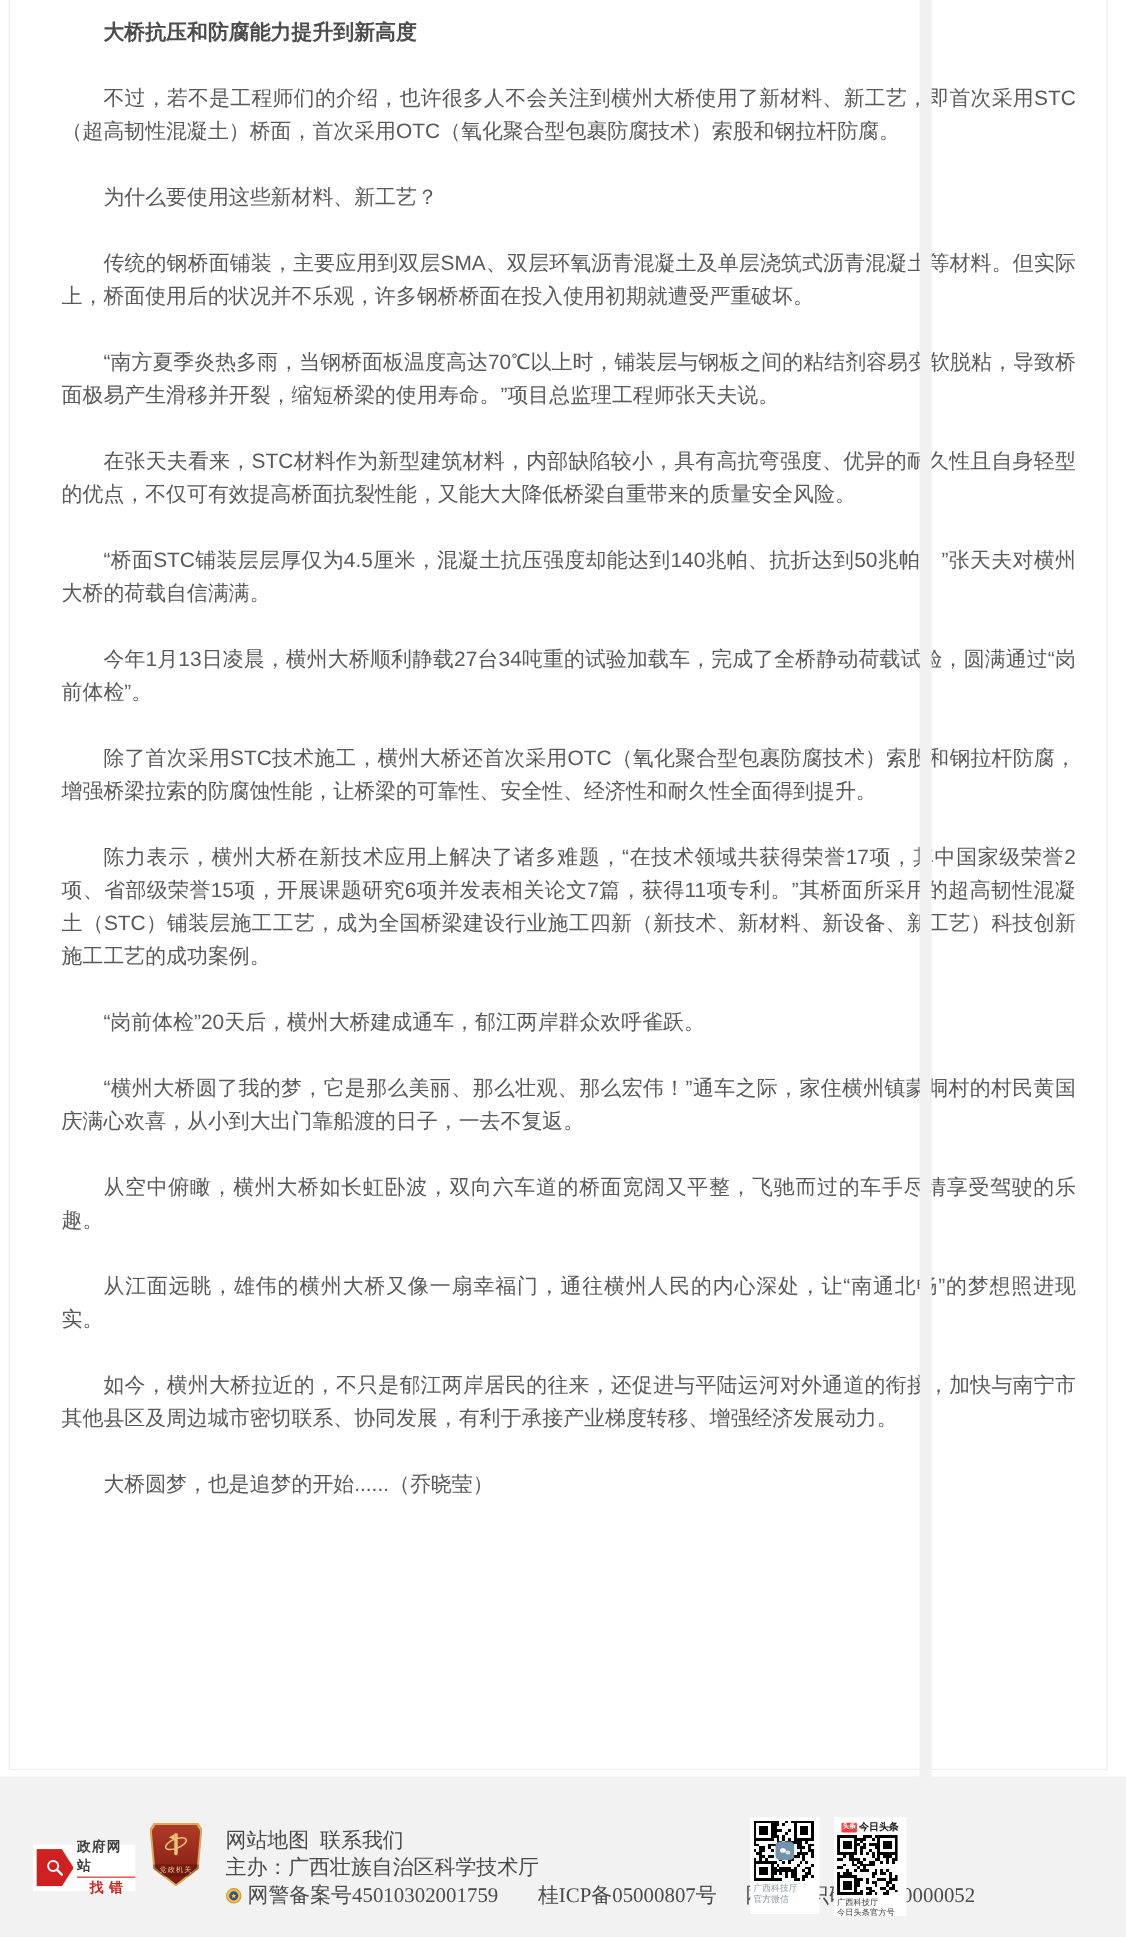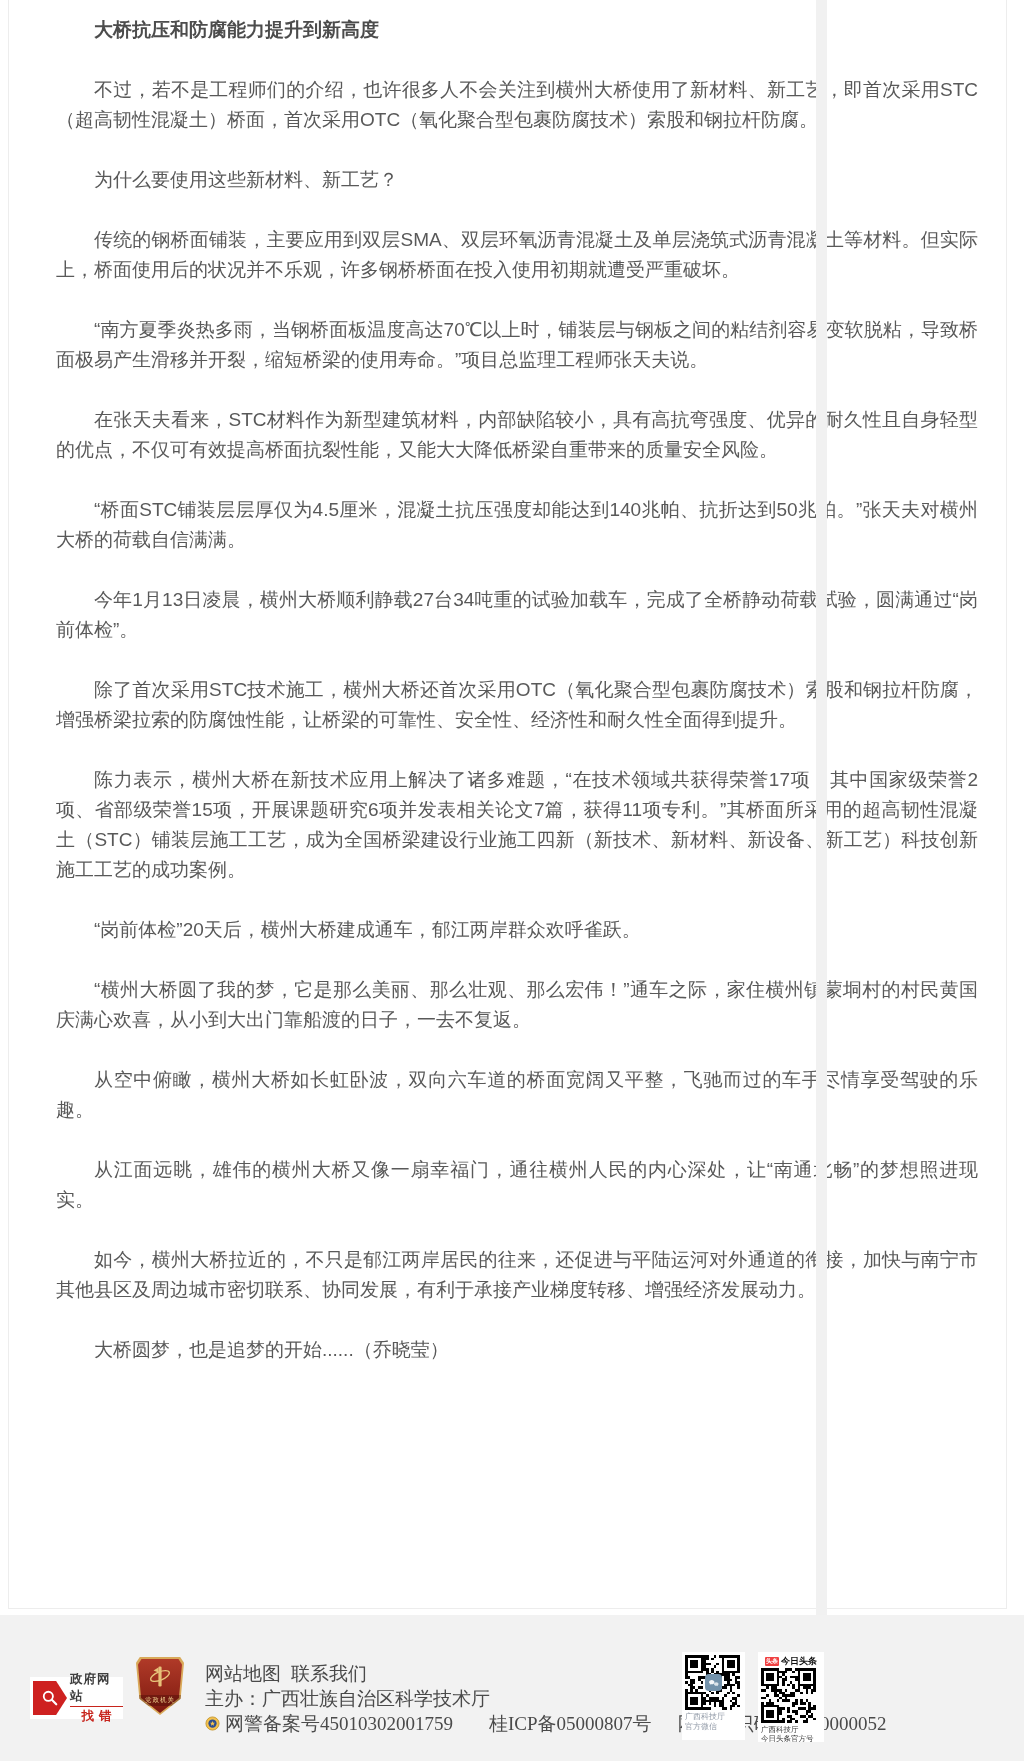--- a/index.html
+++ b/index.html
@@ -1,17 +1,17 @@
 <!DOCTYPE html>
 <html><head>
 <meta charset="utf-8">
 <style>
   html,body{margin:0;padding:0;width:1024px;height:1761px;background:#ffffff;overflow:hidden;
     font-family:"Liberation Sans", sans-serif;}
-  .page{position:relative;width:827px;height:1761px;}
+  .page{position:relative;width:827px;height:1761px;padding-left:20px;}
 
   
   .scroll-strip{position:absolute;top:0;right:0;width:11px;height:1761px;background:#f1f1f1;}
 
   
   .card{position:absolute;left:8px;top:-4px;width:999px;height:1613px;background:#ffffff;
     border:1px solid #ededed;box-sizing:border-box;padding:0 28px 0 47px;}
   .title{font-size:19px;line-height:30px;font-weight:700;color:#4c4c4c;margin:18px 0 30px 0;
     text-indent:2em;}
   .para{font-size:19px;line-height:30px;color:#595959;margin:30px 0;text-indent:2em;

